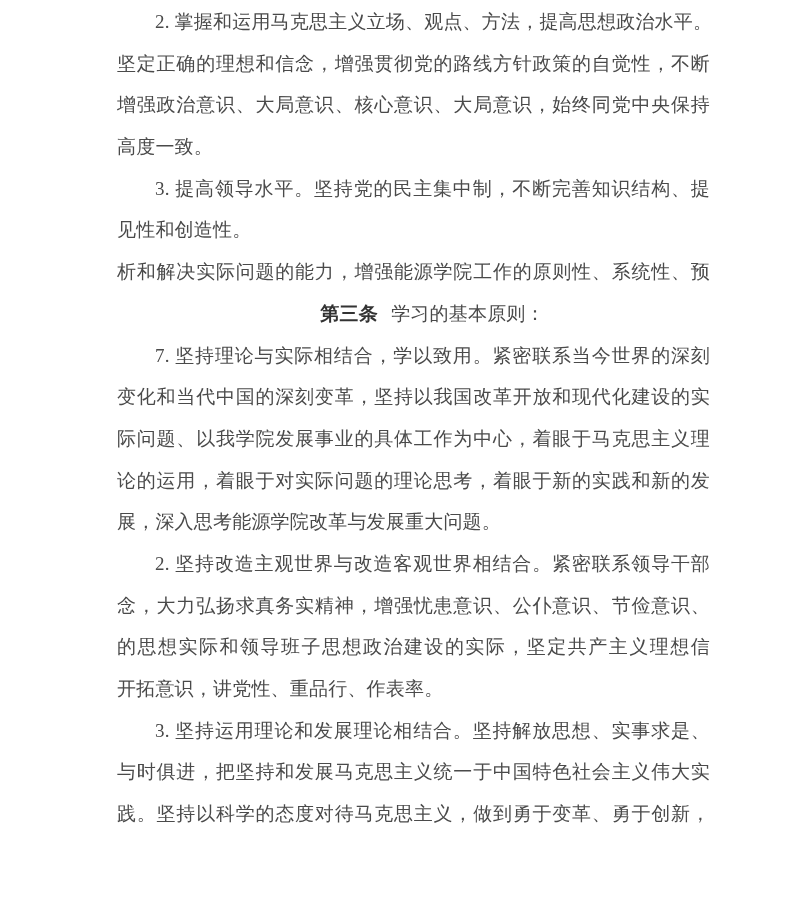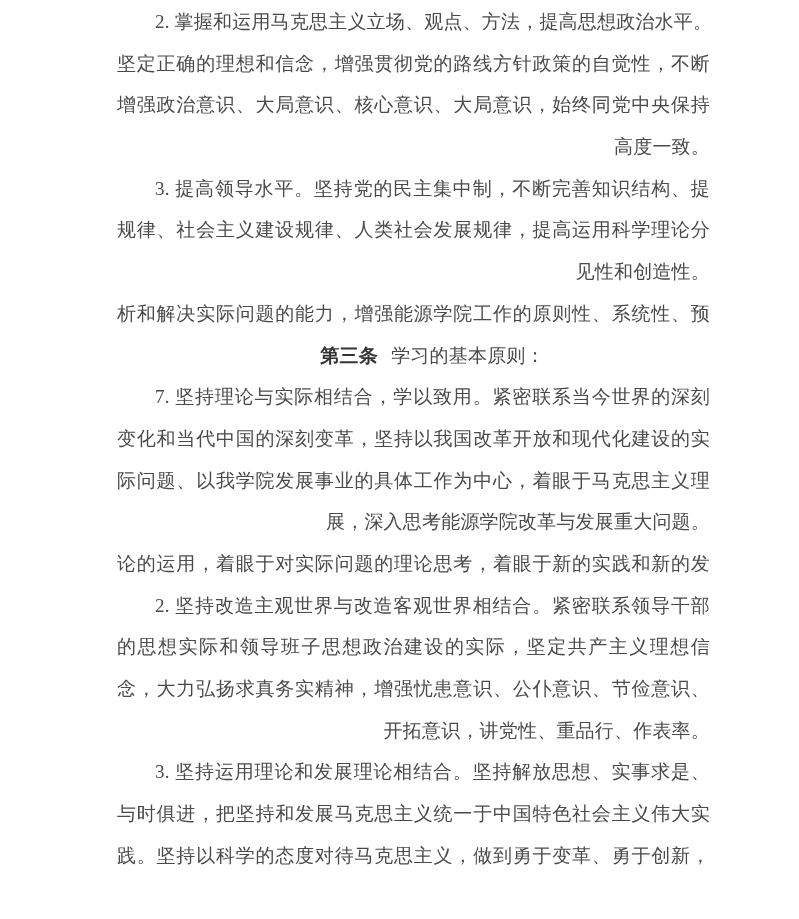--- a/index.html
+++ b/index.html
@@ -29,21 +29,21 @@
   .ln {
     height: 41.7px;
     text-align: justify;
     text-align-last: justify;
     white-space: nowrap;
   }
   .ln.start {
     text-indent: 2em;
   }
   .ln.end {
-    text-align: right;
+    text-align: left;
     text-align-last: auto;
   }
   .ln.head {
     text-align: center;
     text-align-last: auto;
     text-indent: 2em;
   }
   .head .art-num {
     font-weight: bold;
     color: #333333;
@@ -62,41 +62,40 @@
 
     <div class="para">
       <div class="ln start">2. 掌握和运用马克思主义立场、观点、方法，提高思想政治水平。</div>
       <div class="ln">坚定正确的理想和信念，增强贯彻党的路线方针政策的自觉性，不断</div>
       <div class="ln">增强政治意识、大局意识、核心意识、大局意识，始终同党中央保持</div>
       <div class="ln end">高度一致。</div>
     </div>
 
     <div class="para">
       <div class="ln start">3. 提高领导水平。坚持党的民主集中制，不断完善知识结构、提</div>
-      <div class="ln">规律、社会主义建设规律、人类社会发展规律，提高运用科学理论分</div>
       <div class="ln end">见性和创造性。</div>
       <div class="ln">析和解决实际问题的能力，增强能源学院工作的原则性、系统性、预</div>
     </div>
 
     <div class="ln head">
       <span class="art-num">第三条</span><span>学习的基本原则：</span>
     </div>
 
     <div class="para">
       <div class="ln start">7. 坚持理论与实际相结合，学以致用。紧密联系当今世界的深刻</div>
       <div class="ln">变化和当代中国的深刻变革，坚持以我国改革开放和现代化建设的实</div>
       <div class="ln">际问题、以我学院发展事业的具体工作为中心，着眼于马克思主义理</div>
+      <div class="ln">论的运用，着眼于对实际问题的理论思考，着眼于新的实践和新的发</div>
       <div class="ln end">展，深入思考能源学院改革与发展重大问题。</div>
-      <div class="ln">论的运用，着眼于对实际问题的理论思考，着眼于新的实践和新的发</div>
     </div>
 
     <div class="para">
       <div class="ln start">2. 坚持改造主观世界与改造客观世界相结合。紧密联系领导干部</div>
+      <div class="ln">念，大力弘扬求真务实精神，增强忧患意识、公仆意识、节俭意识、</div>
       <div class="ln">的思想实际和领导班子思想政治建设的实际，坚定共产主义理想信</div>
-      <div class="ln">念，大力弘扬求真务实精神，增强忧患意识、公仆意识、节俭意识、</div>
       <div class="ln end">开拓意识，讲党性、重品行、作表率。</div>
     </div>
 
     <div class="para">
       <div class="ln start">3. 坚持运用理论和发展理论相结合。坚持解放思想、实事求是、</div>
       <div class="ln">与时俱进，把坚持和发展马克思主义统一于中国特色社会主义伟大实</div>
       <div class="ln">践。坚持以科学的态度对待马克思主义，做到勇于变革、勇于创新，</div>
     </div>
 
   </div>

